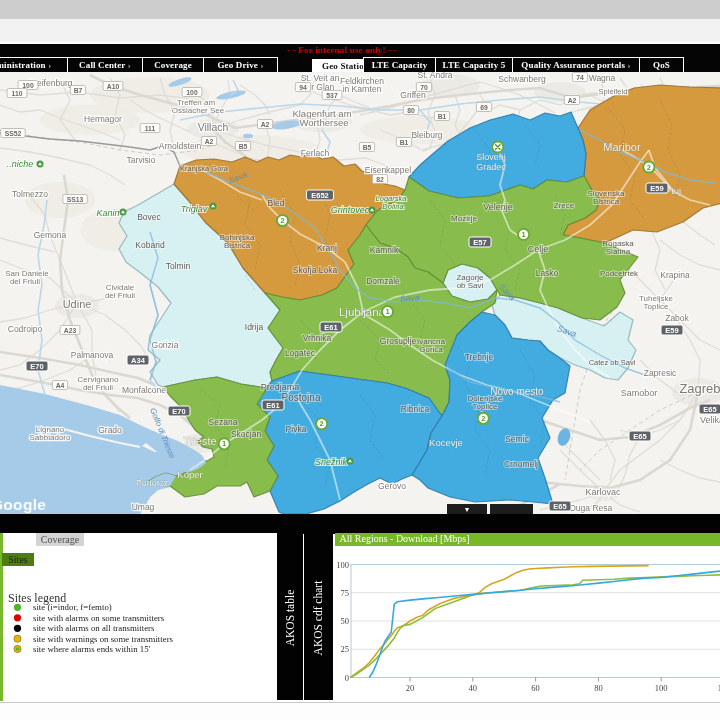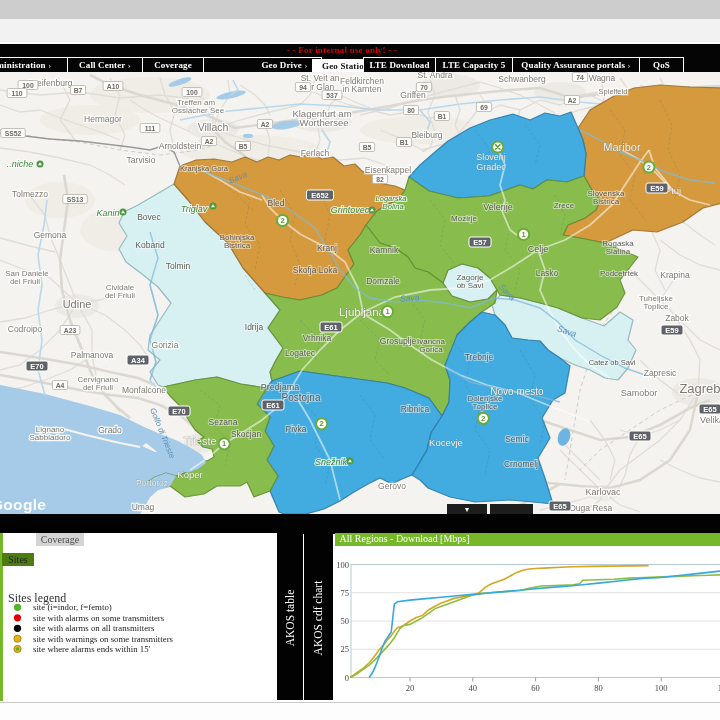--- a/index.html
+++ b/index.html
@@ -14,23 +14,23 @@
 
   <div class="abs" style="left:0;top:0;width:720px;height:19px;background:#cdcdcd"></div>
   <div class="abs" style="left:0;top:19px;width:720px;height:23px;background:#f2f2f2"></div>
   <div class="abs" style="left:0;top:42px;width:720px;height:2px;background:#ffffff"></div>
   <div class="abs" style="left:0;top:44px;width:720px;height:28px;background:#050505"></div>
   <div class="abs" style="left:0;top:46px;width:684px;height:9px;color:#d40000;font-size:9px;font-weight:bold;text-align:center;line-height:9px;letter-spacing:.2px;">- - For internal use only! - -</div>
 
   <div class="navitem" style="left:-32px;width:98px;">Administration <span class="ar">›</span></div>
   <div class="navitem" style="left:67px;width:74px;">Call Center <span class="ar">›</span></div>
   <div class="navitem" style="left:142px;width:60px;">Coverage</div>
-  <div class="navitem" style="left:203px;width:73px;padding-left:44px;">Geo Drive <span class="ar">›</span></div>
+  <div class="navitem" style="left:203px;width:73px;">Geo Drive <span class="ar">›</span></div>
   <div class="navitem" style="left:277px;width:86px;top:59px;height:14px;background:#fff;border:none;color:#111;line-height:14px;margin-left:35px;">Geo Stationary <span class="ar" style="color:#333">›</span></div>
-  <div class="navitem" style="left:363px;width:71px;">LTE Download</div>
+  <div class="navitem" style="left:363px;width:71px;">LTE Capacity</div>
   <div class="navitem" style="left:435px;width:76px;">LTE Capacity 5</div>
   <div class="navitem" style="left:512px;width:126px;">Quality Assurance portals <span class="ar">›</span></div>
   <div class="navitem" style="left:639px;width:43px;">QoS</div>
 
   <div id="mapbox" class="abs" style="left:0;top:72px;width:720px;height:442px;background:#f6f4f1;overflow:hidden;">
 <svg class="abs" style="left:0;top:0" width="720" height="442" viewBox="0 72 720 442">
 <rect x="0" y="72" width="720" height="442" fill="#f5f3ef"></rect>
 <ellipse cx="213" cy="129" rx="26" ry="10" fill="#eceae5"></ellipse>
 <ellipse cx="322" cy="122" rx="30" ry="10" fill="#eceae5"></ellipse>
 <ellipse cx="77" cy="306" rx="22" ry="12" fill="#eceae5"></ellipse>

